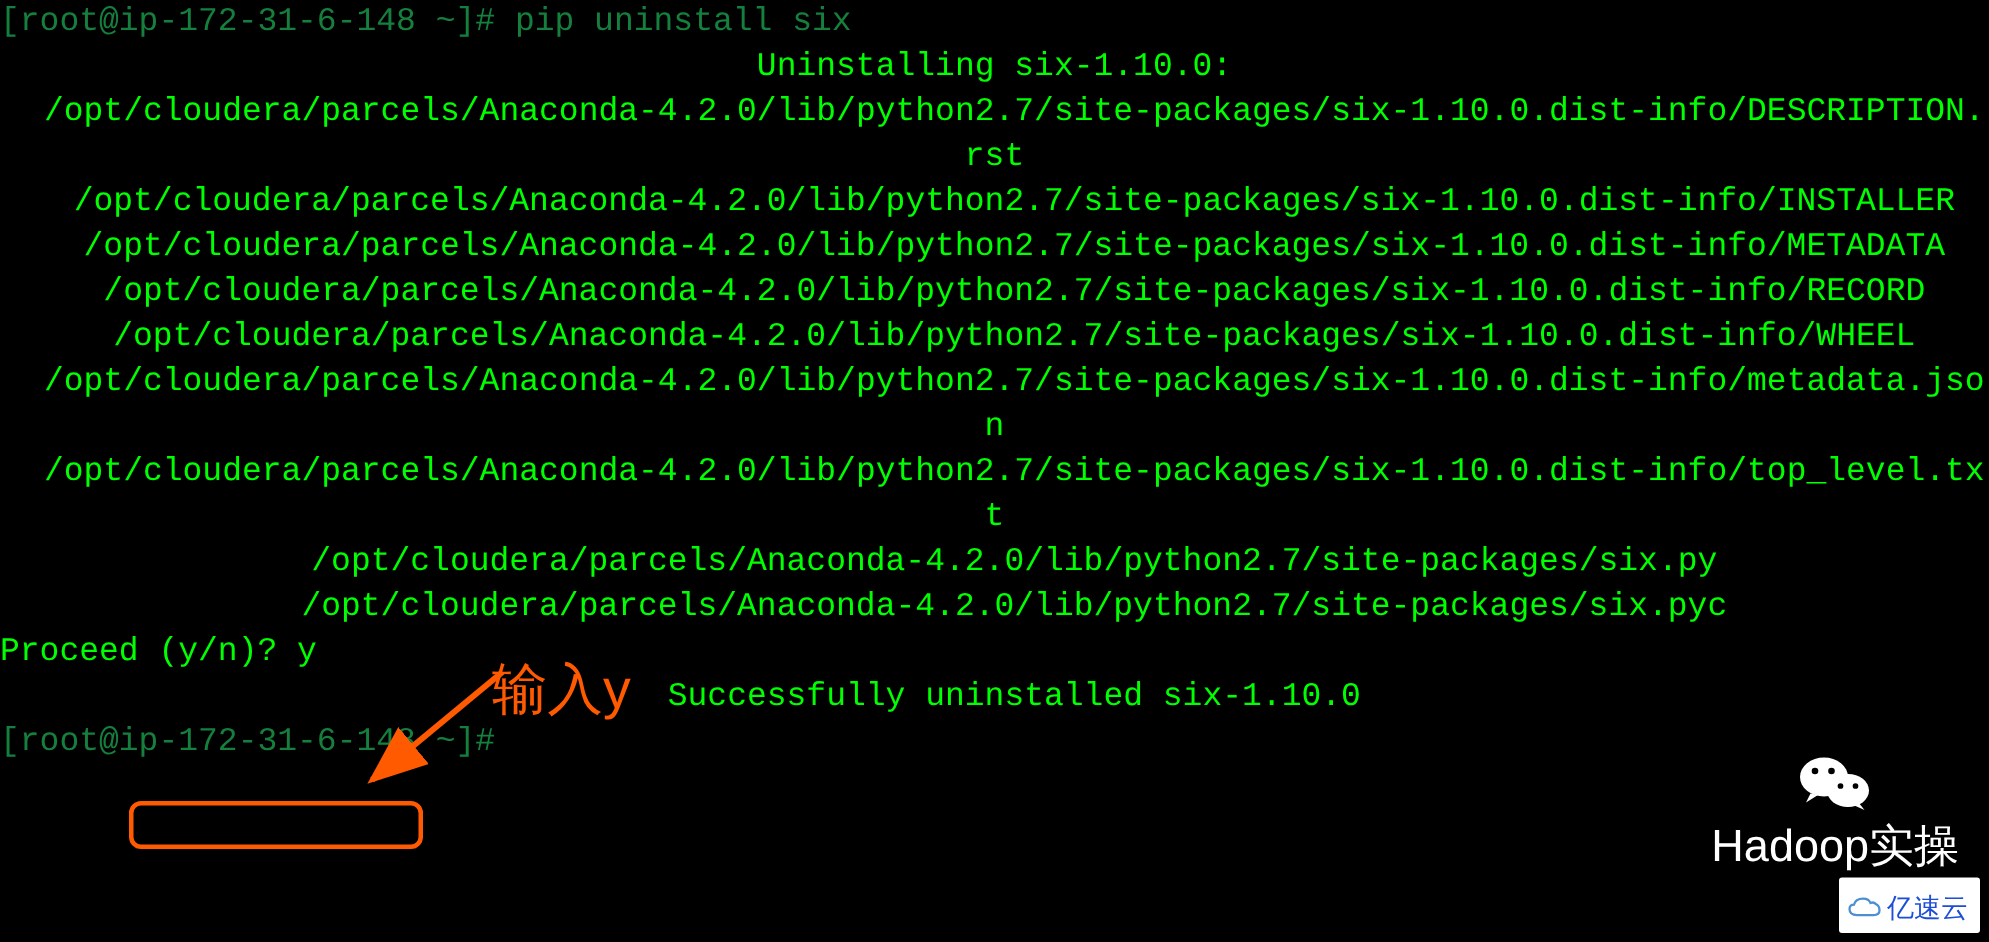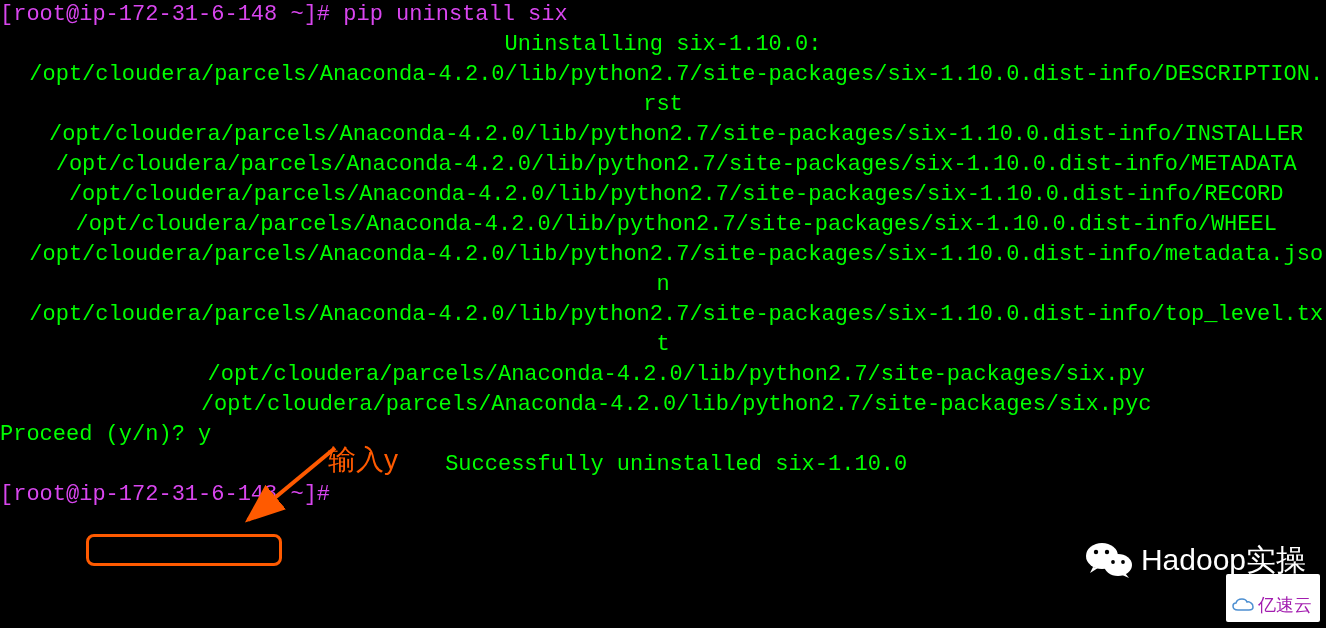--- a/index.html
+++ b/index.html
@@ -12,30 +12,30 @@
       height: 628px;
       overflow: hidden;
       position: relative;
     }
     .terminal {
       color: #00ff00;
       white-space: pre-wrap;
       word-break: break-all;
       padding: 0;
     }
-    .white { color: #d946ef; }
+    .white { color: #15803d; }
     .green { color: #00ff00; text-align: center; }
     .line { display: block; }
 
     
     .annotation-text {
       position: absolute;
       color: #ff5a00;
       font-family: "Microsoft YaHei", "PingFang SC", sans-serif;
-      font-size: 28px;
+      font-size: 37px;
       font-weight: 400;
       left: 328px;
       top: 445px;
     }
     .arrow {
       position: absolute;
       left: 240px;
       top: 438px;
       width: 110px;
       height: 90px;
@@ -56,36 +56,37 @@
     .wechat-mark {
       position: absolute;
       right: 20px;
       bottom: 48px;
       display: flex;
       align-items: center;
       gap: 8px;
       color: #ffffff;
       font-family: "Microsoft YaHei", "PingFang SC", sans-serif;
       font-size: 30px;
+      flex-direction: column;
     }
     .wechat-icon {
       width: 48px;
       height: 40px;
       position: relative;
     }
     .wechat-icon svg { width: 100%; height: 100%; }
     .yisu-mark {
       position: absolute;
       right: 6px;
       bottom: 6px;
       background: #ffffff;
-      color: #a21caf;
+      color: #1d4ed8;
       font-family: "Microsoft YaHei", sans-serif;
       font-size: 18px;
-      padding: 16px 8px 2px 6px;
+      padding: 5px 8px 2px 6px;
       border-radius: 2px;
       display: flex;
       align-items: center;
       gap: 4px;
     }
     .yisu-cloud svg { width: 22px; height: 14px; display: block; }
   </style>
 </head>
 <body>
 

